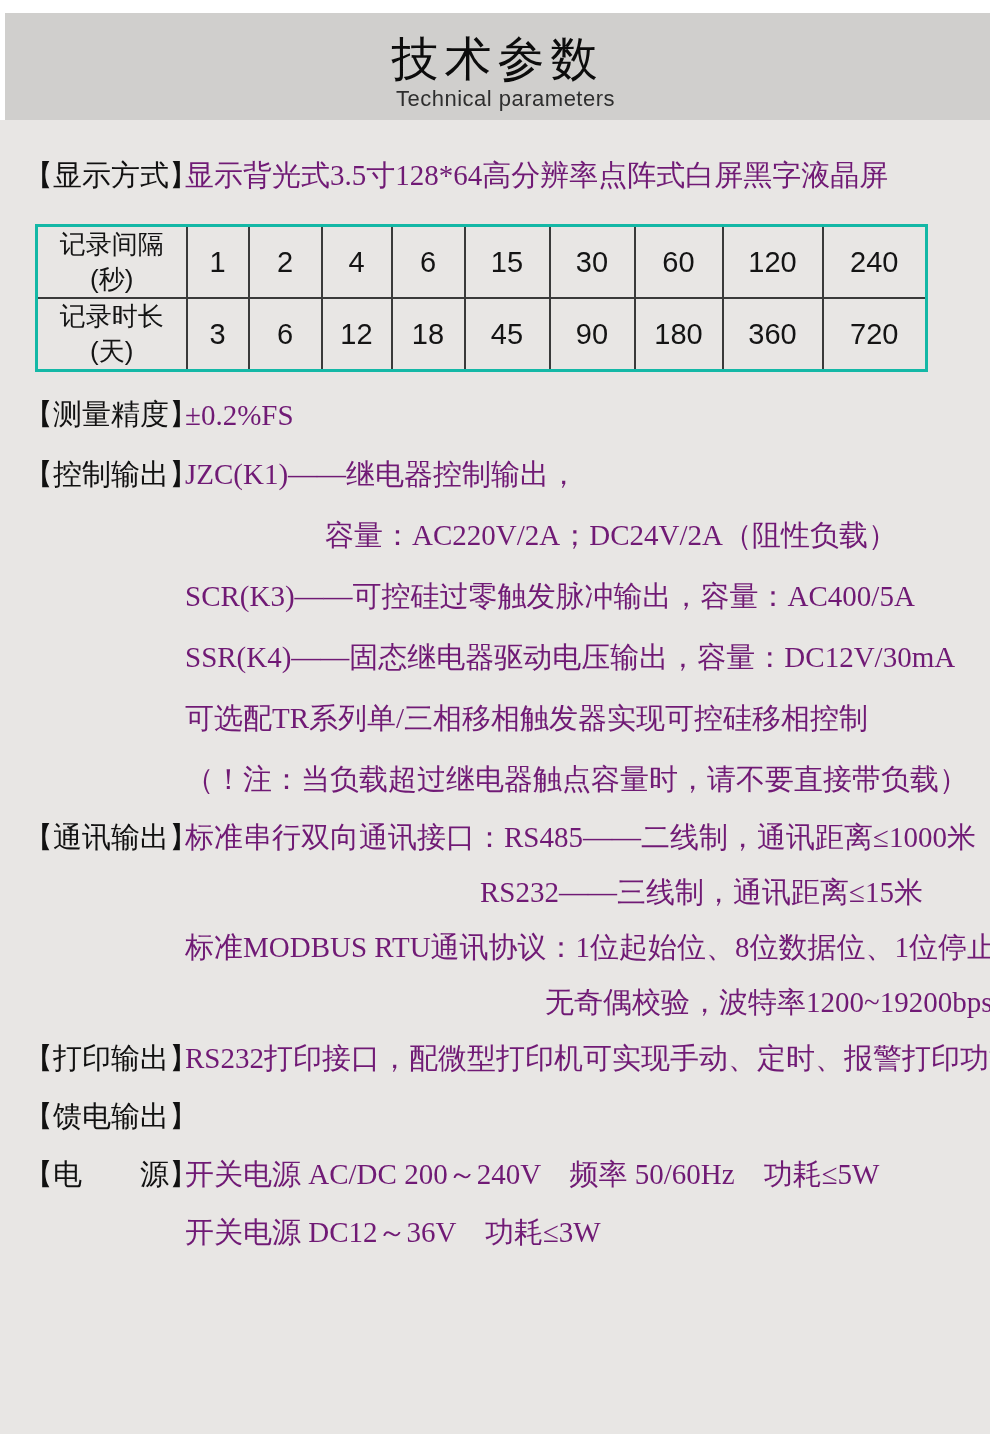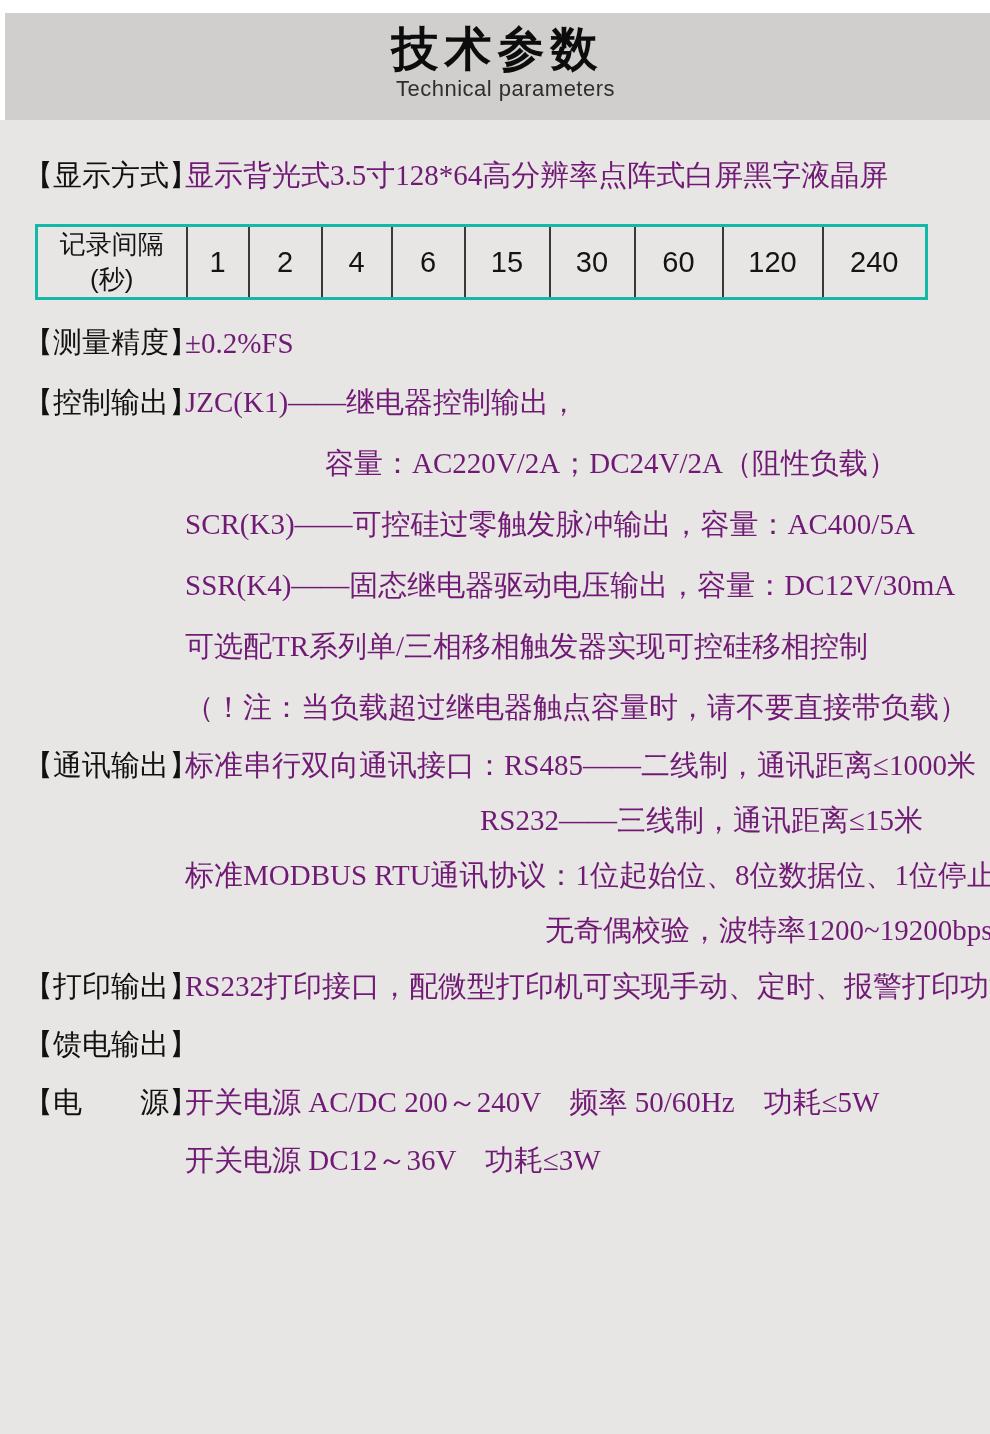--- a/index.html
+++ b/index.html
@@ -13,23 +13,23 @@
     color: #151515;
   }
   
   .band {
     margin: 13px 0 0 5px;
     height: 107px;
     background: #d0cfcd;
     text-align: center;
   }
   .band .title {
-    padding-top: 10px;
+    padding-top: 20px;
     font-size: 47px;
-    font-weight: bold;
+    font-weight: normal;
     letter-spacing: 6px;
     color: #0c0c0c;
     line-height: 1.1;
   }
   .band .subtitle {
     font-size: 22px;
     color: #2e2e2e;
     letter-spacing: 0.5px;
     margin-top: 1px;
     padding-left: 16px;
@@ -121,20 +121,32 @@
             <td>1</td>
             <td>2</td>
             <td>4</td>
             <td>6</td>
             <td>15</td>
             <td>30</td>
             <td>60</td>
             <td>120</td>
             <td>240</td>
           </tr>
+          <tr>
+            <td class="hdr">记录时长(天)</td>
+            <td>3</td>
+            <td>6</td>
+            <td>12</td>
+            <td>18</td>
+            <td>45</td>
+            <td>90</td>
+            <td>180</td>
+            <td>360</td>
+            <td>720</td>
+          </tr>
         </tbody>
       </table>
     </div>
 
 
     <div class="line">
       <span class="label">【测量精度】</span>
       <span class="txt">±0.2%FS</span>
     </div>
 

